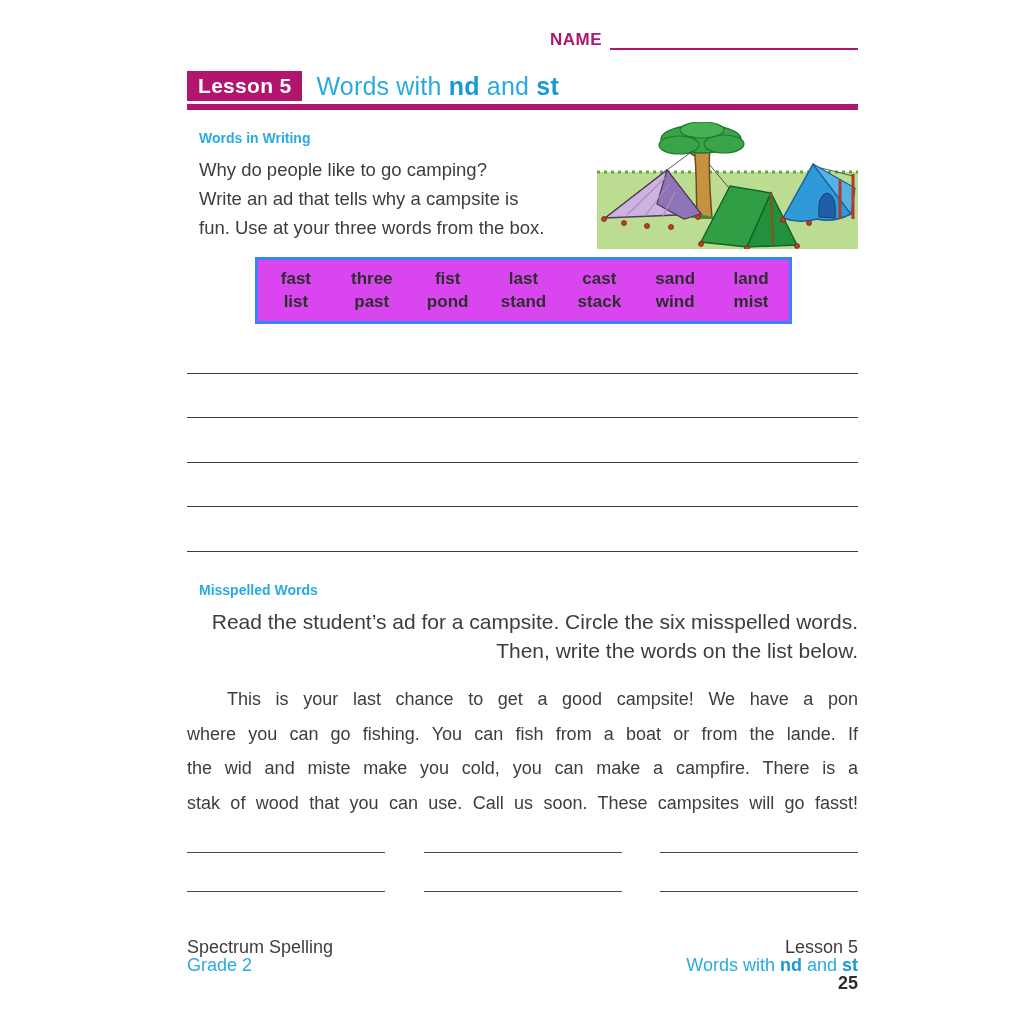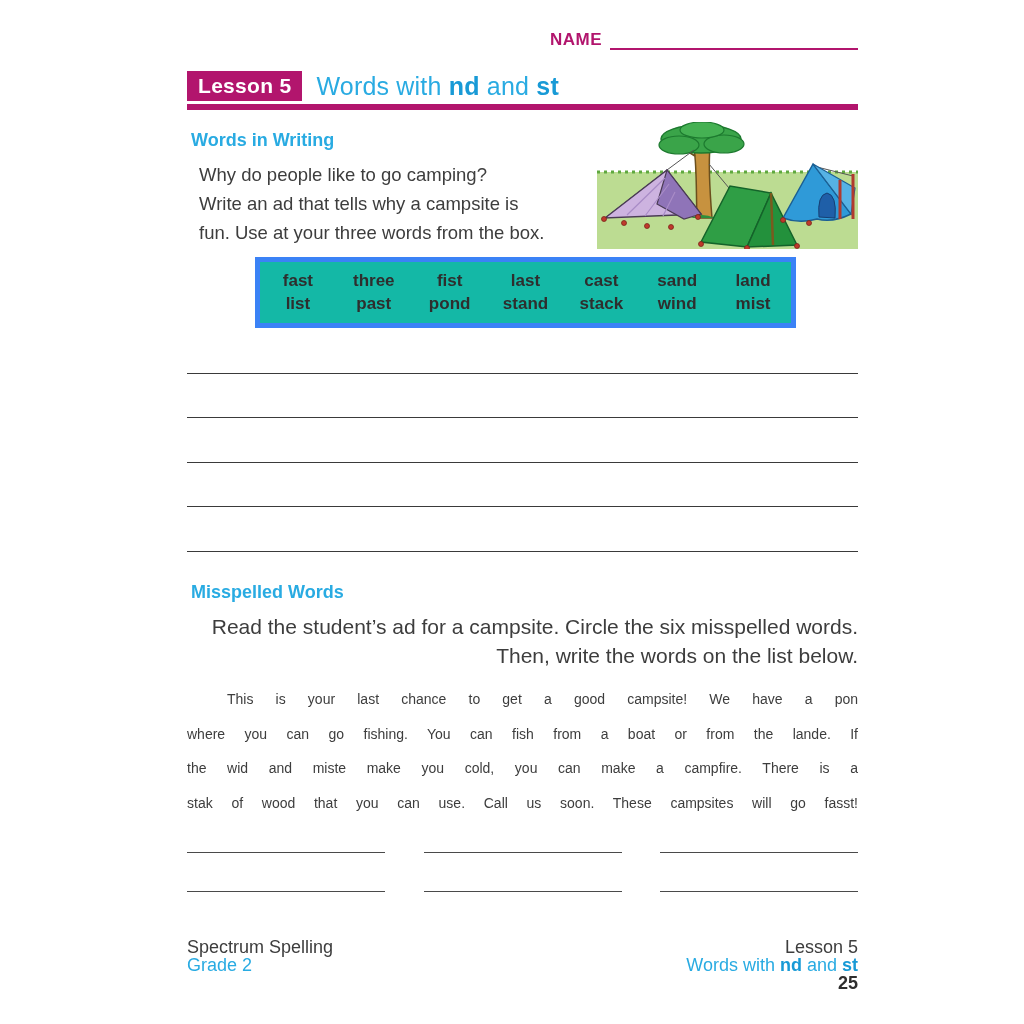--- a/index.html
+++ b/index.html
@@ -14,40 +14,40 @@
   
   .lesson-row{position:absolute;left:187px;top:71px;display:flex;align-items:center;}
   .lesson-badge{background:#B2156D;color:#ffffff;font-weight:bold;font-size:21px;
     height:30px;display:flex;align-items:center;padding:0 11px;letter-spacing:.3px;}
   .lesson-title{margin-left:14px;font-size:25px;color:#29ABE2;font-weight:normal;letter-spacing:.2px;}
   .lesson-title .b{font-weight:bold;color:#189AD6;}
   .title-rule{position:absolute;left:187px;top:104px;width:671px;height:6px;background:#B2156D;}
 
   
   .ww-section{position:absolute;left:187px;top:130px;width:420px;}
-  .sub-heading{color:#29ABE2;font-size:18px;font-weight:bold;margin:0 0 9px 4px;}
+  .sub-heading{color:#29ABE2;font-size:14px;font-weight:bold;margin:0 0 9px 12px;}
   .prompt-line{font-size:18.5px;color:#3d3d3d;line-height:29px;margin-left:12px;}
 
   
   .illus{position:absolute;left:597px;top:122px;width:261px;height:127px;}
 
   
   .word-box{position:absolute;left:255px;top:257px;width:531px;height:61px;
-    background:#14b8a6;border:5px solid #3b82f6;
+    background:#d946ef;border:3px solid #3b82f6;
     display:grid;grid-template-columns:repeat(7,1fr);align-content:center;row-gap:3px;}
   .word-cell{text-align:center;font-weight:bold;font-size:17px;color:#2e2e2e;}
 
   
   .writing-lines{position:absolute;left:187px;top:329px;width:671px;}
   .writing-line{height:43.5px;border-bottom:1.6px solid #3a3a3a;}
 
   
   .mw-section{position:absolute;left:187px;top:582px;width:671px;}
   .instr-line{font-size:21px;color:#3d3d3d;line-height:29px;text-align:right;}
-  .ad-paragraph{position:absolute;left:187px;top:682px;width:671px;color:#3d3d3d;font-size:14px;}
+  .ad-paragraph{position:absolute;left:187px;top:682px;width:671px;color:#3d3d3d;font-size:18px;}
   .ad-line{line-height:34.5px;text-align:justify;text-align-last:justify;}
   .ad-line.first{padding-left:40px;}
 
   
   .answer-grid{position:absolute;left:187px;top:845px;width:671px;
     display:grid;grid-template-columns:198px 198px 198px;justify-content:space-between;row-gap:31px;}
   .answer-blank{height:7px;border-bottom:1.5px solid #4a4a4a;}
 
   
   .footer{position:absolute;left:187px;top:938px;width:671px;display:flex;justify-content:space-between;

